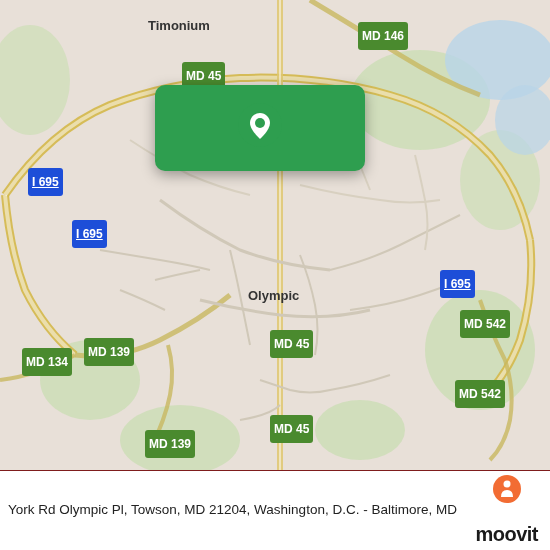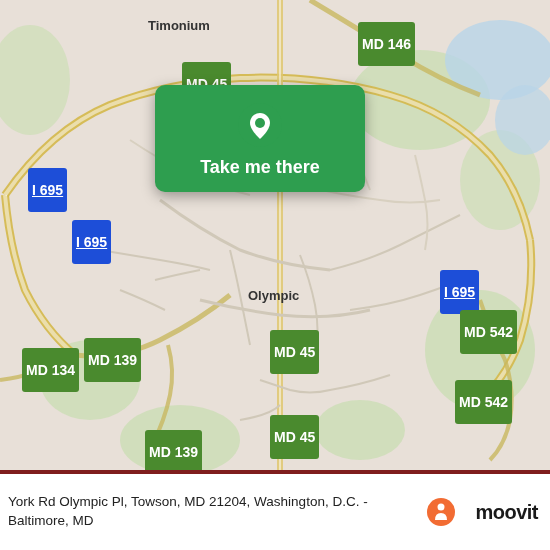--- a/index.html
+++ b/index.html
@@ -65,36 +65,37 @@
     }
 
     
     #bottom-bar {
       width: 550px;
       height: 80px;
       background: #fff;
       display: flex;
       align-items: center;
       padding: 0 12px 0 8px;
-      border-top: 4px solid #7f1d1d;
+      border-top: 1px solid #7f1d1d;
       position: relative;
     }
 
     .bottom-text {
       flex: 1;
       font-size: 13.5px;
       color: #222;
       line-height: 1.4;
     }
 
     .moovit-logo {
       display: flex;
       align-items: center;
       gap: 20px;
       flex-shrink: 0;
+      flex-direction: column;
     }
 
     .moovit-text {
       font-size: 20px;
       font-weight: 700;
       color: #1a1a1a;
       letter-spacing: -0.5px;
     }
 
     .moovit-icon {
@@ -110,23 +111,23 @@
       background: rgba(255,255,255,0.8);
       font-size: 9px;
       color: #555;
       padding: 2px 5px;
     }
 
     
     .road-badge {
       position: absolute;
       border-radius: 3px;
-      font-size: 14px;
+      font-size: 12px;
       font-weight: bold;
-      padding: 14px 4px;
+      padding: 7px 4px;
       white-space: nowrap;
       z-index: 5;
     }
 
     .road-badge-blue {
       background: #1d4ed8;
       color: #fff;
       text-decoration: underline;
     }
 
@@ -225,21 +226,20 @@
     </div>
 
 
   <div class="map-tooltip">
 
     <svg class="map-pin" viewBox="0 0 44 44" xmlns="http://www.w3.org/2000/svg">
       <circle cx="22" cy="22" r="22" fill="#2e9e4f"></circle>
       <path d="M22 10 C16.5 10 12 14.5 12 20 C12 27 22 36 22 36 C22 36 32 27 32 20 C32 14.5 27.5 10 22 10Z" fill="white"></path>
       <circle cx="22" cy="20" r="5" fill="#2e9e4f"></circle>
     </svg>
-    <span class="take-me-there-label">Take me there</span>
   </div>
 </div>
 
 <div id="bottom-bar">
   <div class="bottom-text">
     <span>York Rd Olympic Pl, Towson, MD 21204, Washington, D.C. - Baltimore, MD</span>
   </div>
   <div class="moovit-logo">
 
     <svg class="moovit-icon" viewBox="0 0 28 28" xmlns="http://www.w3.org/2000/svg">

